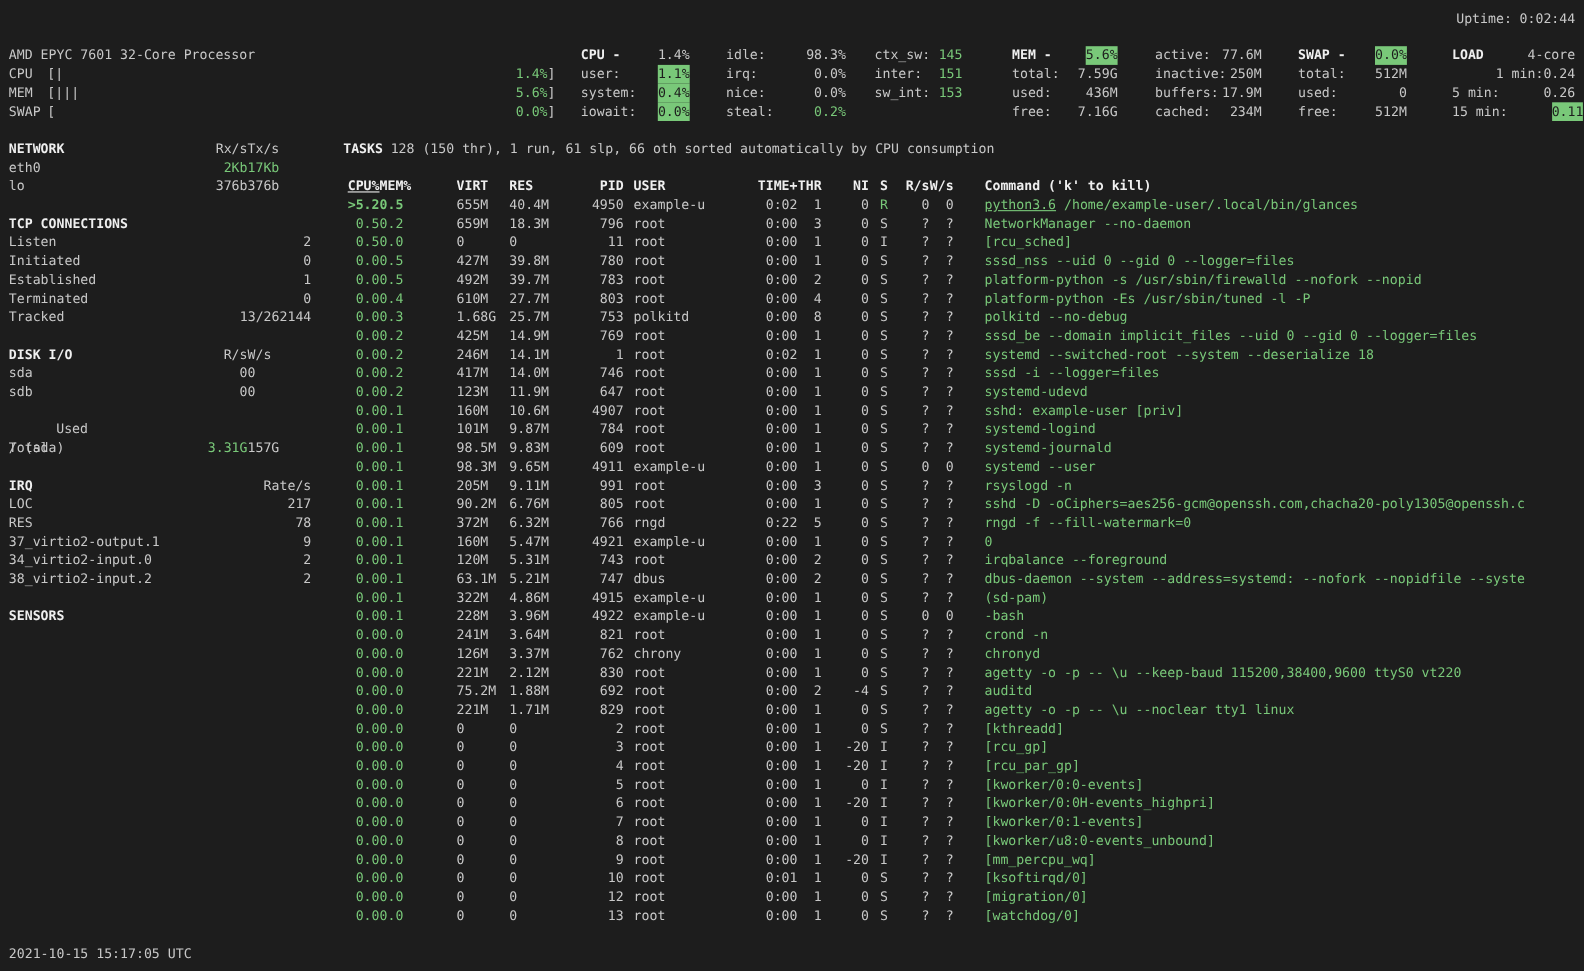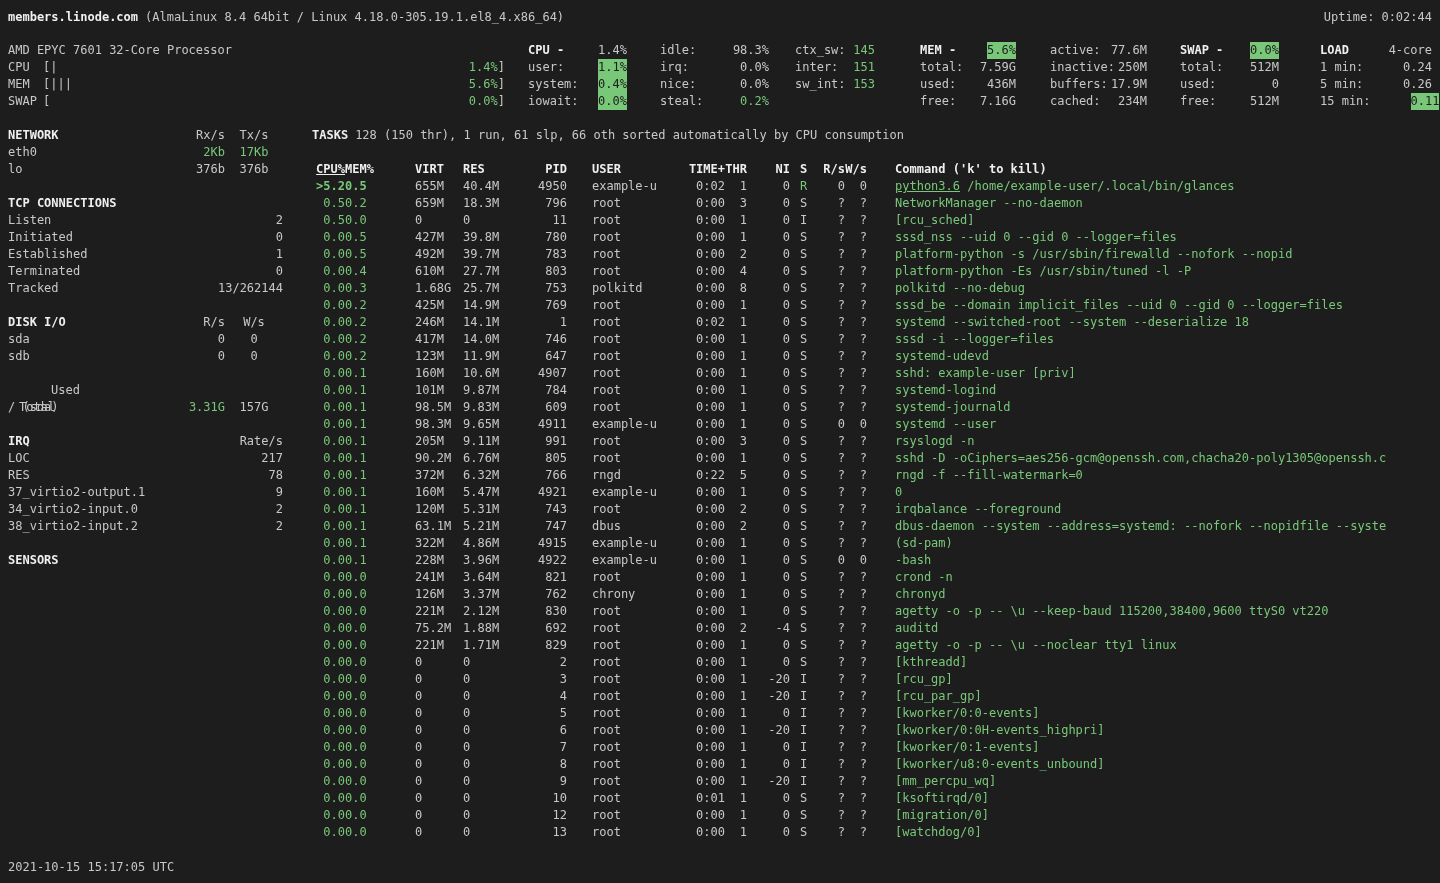--- a/index.html
+++ b/index.html
@@ -19,45 +19,44 @@
   .ql{left:8px;width:497px;display:flex;}
   .ql-label{width:35px;flex:none;}
   .ql-bar{flex:1;overflow:hidden;}
   .ql-pct{flex:none;text-align:right;}
   
   .pair{display:flex;justify-content:space-between;}
   
   .side{left:8px;width:275px;display:flex;}
   .side-label{flex:1;overflow:hidden;}
   .side-v1{width:72px;flex:none;text-align:right;}
-  .side-v2{width:58px;flex:none;text-align:center;}
+  .side-v2{width:58px;flex:none;text-align:left;}
   .side-wide{width:130px;flex:none;text-align:right;}
   
   .prow{left:312px;width:1128px;display:flex;}
   .prow>span{flex:none;box-sizing:border-box;}
   .c-cpu{width:33px;text-align:right;}
   .c-mem{width:47px;text-align:left;}
   .c-virt{width:71px;padding-left:23px;}
   .c-res{width:56px;}
   .c-pid{width:48px;text-align:right;}
-  .c-user{width:94px;padding-left:25px;}
+  .c-user{width:94px;padding-left:9px;}
   .c-time{width:64px;text-align:right;}
   .c-thr{width:22px;text-align:right;}
   .c-ni{width:43px;text-align:right;}
   .c-s{width:27px;padding-left:10px;}
   .c-rs{width:28px;text-align:right;}
   .c-ws{width:22px;text-align:right;}
   .c-cmd{flex:1 1 auto !important;padding-left:28px;overflow:hidden;}
 </style>
 </head>
 <body>
 
 <div class="screen" id="screen">
 
-  <div class="row" style="left:8px;top:9px"><span class="b">members.linode.com</span><span class="sp">(AlmaLinux 8.4 64bit / Linux 4.18.0-305.19.1.el8_4.x86_64)</span></div>
   <div class="row" style="right:8px;top:9px"><span>Uptime:</span><span class="sp">0:02:44</span></div>
 
   <div class="row" style="left:8px;top:42px">AMD EPYC 7601 32-Core Processor</div>
   <div class="row ql" style="top:59px"><span class="ql-label">CPU</span><span>[</span><span class="ql-bar">|</span><span class="ql-pct g">1.4%</span><span>]</span></div>
   <div class="row ql" style="top:76px"><span class="ql-label">MEM</span><span>[</span><span class="ql-bar">|||</span><span class="ql-pct g">5.6%</span><span>]</span></div>
   <div class="row ql" style="top:93px"><span class="ql-label">SWAP</span><span>[</span><span class="ql-bar"></span><span class="ql-pct g">0.0%</span><span>]</span></div>
 
   <div class="row" style="left:312px;top:127px"><span class="b">TASKS</span><span class="sp">128 (150 thr), 1 run, 61 slp, 66 oth</span><span class="sp">sorted automatically by CPU consumption</span></div>
 
   <div class="row prow" style="top:161px"><span class="c-cpu b u">CPU%</span><span class="c-mem b">MEM%</span><span class="c-virt b">VIRT</span><span class="c-res b">RES</span><span class="c-pid b">PID</span><span class="c-user b">USER</span><span class="c-time b">TIME+</span><span class="c-thr b">THR</span><span class="c-ni b">NI</span><span class="c-s b">S</span><span class="c-rs b">R/s</span><span class="c-ws b">W/s</span><span class="c-cmd b">Command ('k' to kill)</span></div>
@@ -81,21 +80,21 @@
     <div class="row pair" style="left: 920px; top: 93px; width: 96px;"><span>free:</span><span>7.16G</span></div>
     <div class="row pair" style="left: 1050px; top: 42px; width: 97px; text-align: right;"><span>active:</span><span>77.6M</span></div>
     <div class="row pair" style="left: 1050px; top: 59px; width: 97px;"><span>inactive:</span><span>250M</span></div>
     <div class="row pair" style="left: 1050px; top: 76px; width: 97px;"><span>buffers:</span><span>17.9M</span></div>
     <div class="row pair" style="left: 1050px; top: 93px; width: 97px;"><span>cached:</span><span>234M</span></div>
     <div class="row pair" style="left: 1180px; top: 42px; width: 99px;"><span class="b">SWAP -</span><span class="gb">0.0%</span></div>
     <div class="row pair" style="left: 1180px; top: 59px; width: 99px;"><span>total:</span><span>512M</span></div>
     <div class="row pair" style="left: 1180px; top: 76px; width: 99px;"><span>used:</span><span>0</span></div>
     <div class="row pair" style="left: 1180px; top: 93px; width: 99px;"><span>free:</span><span>512M</span></div>
     <div class="row pair" style="left: 1320px; top: 42px; width: 112px;"><span class="b">LOAD</span><span>4-core</span></div>
-    <div class="row pair" style="left: 1320px; top: 59px; width: 112px;"><span>1 min:</span><span>0.24</span></div>
+    <div class="row pair" style="left: 1320px; top: 59px; width: 112px; justify-content: flex-end;"><span>1 min:</span><span>0.24</span></div>
     <div class="row pair" style="left: 1320px; top: 76px; width: 112px;"><span>5 min:</span><span>0.26</span></div>
     <div class="row pair" style="left: 1320px; top: 93px; width: 112px; gap: 40px;"><span>15 min:</span><span class="gb">0.11</span></div>
     <div class="row side" style="top: 127px;"><span class="side-label b">NETWORK</span><span class="side-v1">Rx/s</span><span class="side-v2">Tx/s</span></div>
     <div class="row side" style="top: 144px;"><span class="side-label">eth0</span><span class="side-v1 g">2Kb</span><span class="side-v2 g">17Kb</span></div>
     <div class="row side" style="top: 161px;"><span class="side-label">lo</span><span class="side-v1">376b</span><span class="side-v2">376b</span></div>
     <div class="row side" style="top: 195px;"><span class="side-label b">TCP CONNECTIONS</span></div>
     <div class="row side" style="top: 212px;"><span class="side-label">Listen</span><span class="side-wide">2</span></div>
     <div class="row side" style="top: 229px; gap: 40px;"><span class="side-label">Initiated</span><span class="side-wide">0</span></div>
     <div class="row side" style="top: 246px; justify-content: center;"><span class="side-label">Established</span><span class="side-wide">1</span></div>
     <div class="row side" style="top: 263px;"><span class="side-label">Terminated</span><span class="side-wide">0</span></div>

